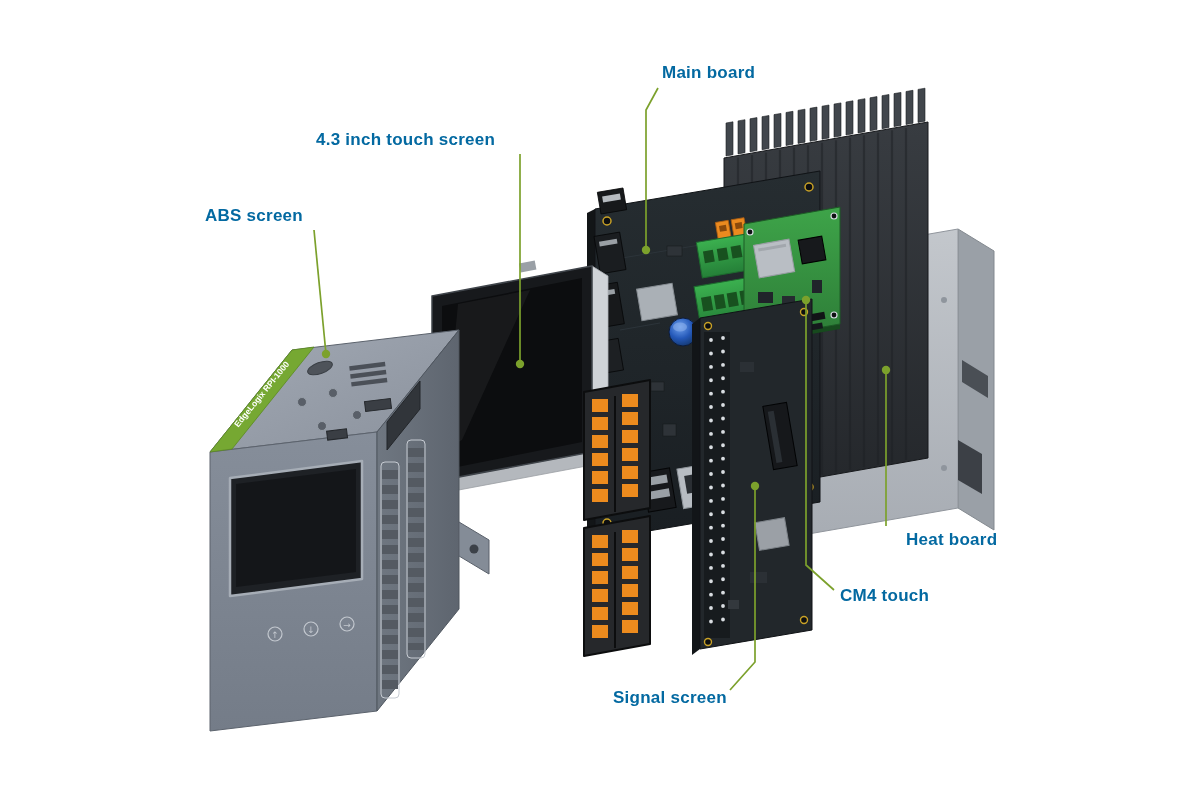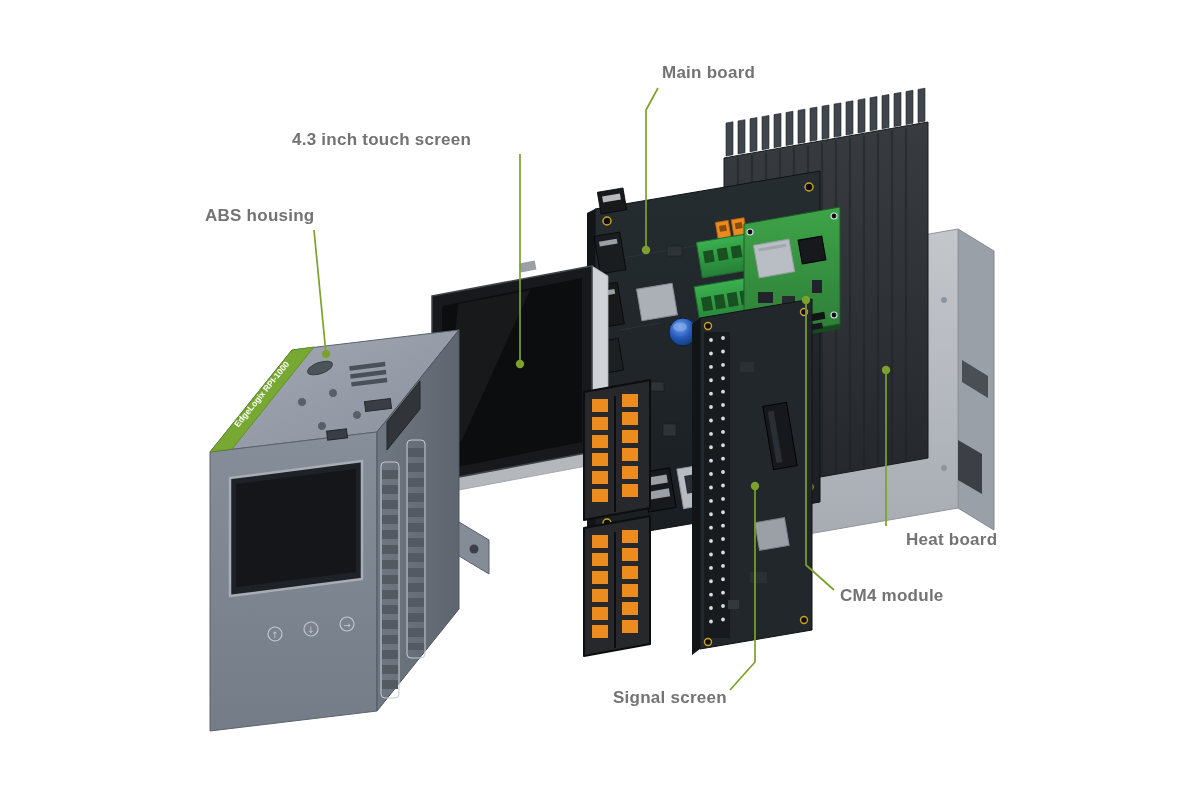--- a/index.html
+++ b/index.html
@@ -1,19 +1,19 @@
 <!DOCTYPE html>
 <html><head>
 <meta charset="utf-8">
 <style>
   html,body{margin:0;padding:0;background:#ffffff;}
   .stage{position:relative;width:1200px;height:800px;background:#ffffff;overflow:hidden;
          font-family:"Liberation Sans",sans-serif;}
   .scene{position:absolute;left:0;top:0;}
-  .label{position:absolute;font-weight:700;font-size:17px;line-height:1.2;color:#737373;
+  .label{position:absolute;font-weight:700;font-size:17px;line-height:1.2;color:#0369a1;
          letter-spacing:.25px;white-space:nowrap;}
 </style>
 </head>
 <body>
 
 <div class="stage">
 
 <svg class="scene" width="1200" height="800" viewBox="0 0 1200 800">
   <defs>
     <linearGradient id="gTop" x1="0" y1="0" x2="1" y2="1">
@@ -314,19 +314,19 @@
     <circle cx="646" cy="250" r="4.2"></circle>
     <circle cx="520" cy="364" r="4.2"></circle>
     <circle cx="326" cy="354" r="4.2"></circle>
     <circle cx="886" cy="370" r="4.2"></circle>
     <circle cx="806" cy="300" r="4.2"></circle>
     <circle cx="755" cy="486" r="4.2"></circle>
   </g>
 </svg>
 
 <div class="label" style="left:662px;top:63px">Main board</div>
-<div class="label" style="left:292px;top:130px">4.3 inch touch screen</div>
-<div class="label" style="left:205px;top:206px">ABS housing</div>
+<div class="label" style="left:316px;top:130px">4.3 inch touch screen</div>
+<div class="label" style="left:205px;top:206px">ABS screen</div>
 <div class="label" style="left:906px;top:530px">Heat board</div>
-<div class="label" style="left:840px;top:586px">CM4 module</div>
+<div class="label" style="left:840px;top:586px">CM4 touch</div>
 <div class="label" style="left:613px;top:688px">Signal screen</div>
 
 </div>
 
 </body></html>

